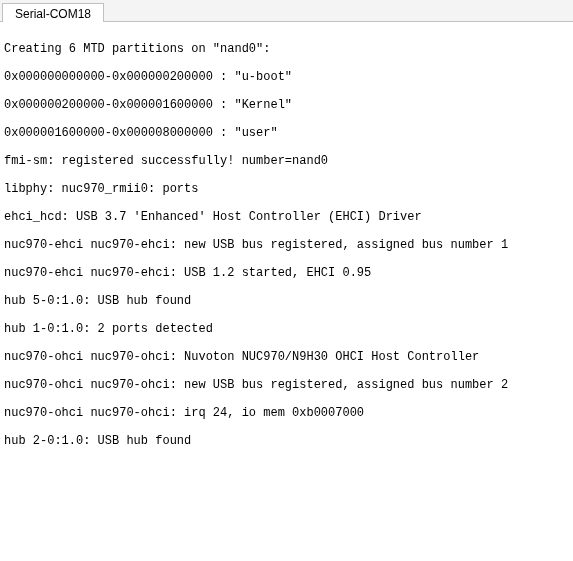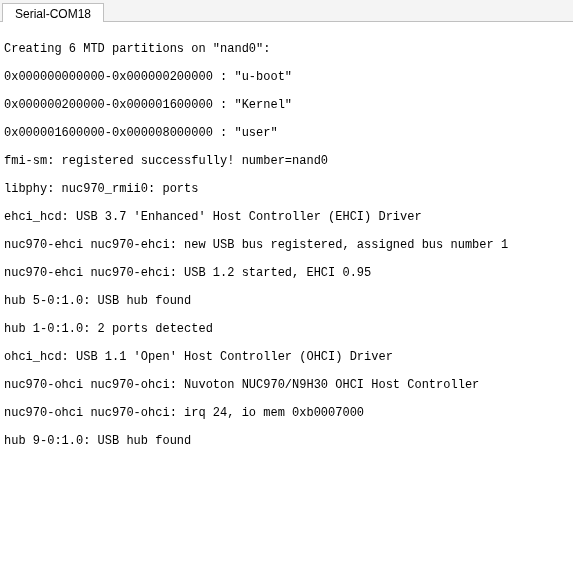--- a/index.html
+++ b/index.html
@@ -50,24 +50,24 @@
 <div>0x000000000000-0x000000200000 : "u-boot"</div>
 <div>0x000000200000-0x000001600000 : "Kernel"</div>
 <div>0x000001600000-0x000008000000 : "user"</div>
 <div>fmi-sm: registered successfully! number=nand0</div>
 <div>libphy: nuc970_rmii0: ports</div>
 <div>ehci_hcd: USB 3.7 'Enhanced' Host Controller (EHCI) Driver</div>
 <div>nuc970-ehci nuc970-ehci: new USB bus registered, assigned bus number 1</div>
 <div>nuc970-ehci nuc970-ehci: USB 1.2 started, EHCI 0.95</div>
 <div>hub 5-0:1.0: USB hub found</div>
 <div>hub 1-0:1.0: 2 ports detected</div>
-<div>ohci_hcd: USB 1.1 'Open' Host Controller (OHCI) Driver</div>
 <div>nuc970-ohci nuc970-ohci: Nuvoton NUC970/N9H30 OHCI Host Controller</div>
+<div>nuc970-ohci nuc970-ohci: new USB bus registered, assigned bus number 2</div>
 <div>nuc970-ohci nuc970-ohci: irq 24, io mem 0xb0007000</div>
-<div>hub 9-0:1.0: USB hub found</div>
+<div>hub 2-0:1.0: USB hub found</div>
 
 
 
 
 
 
 
 
 
 

